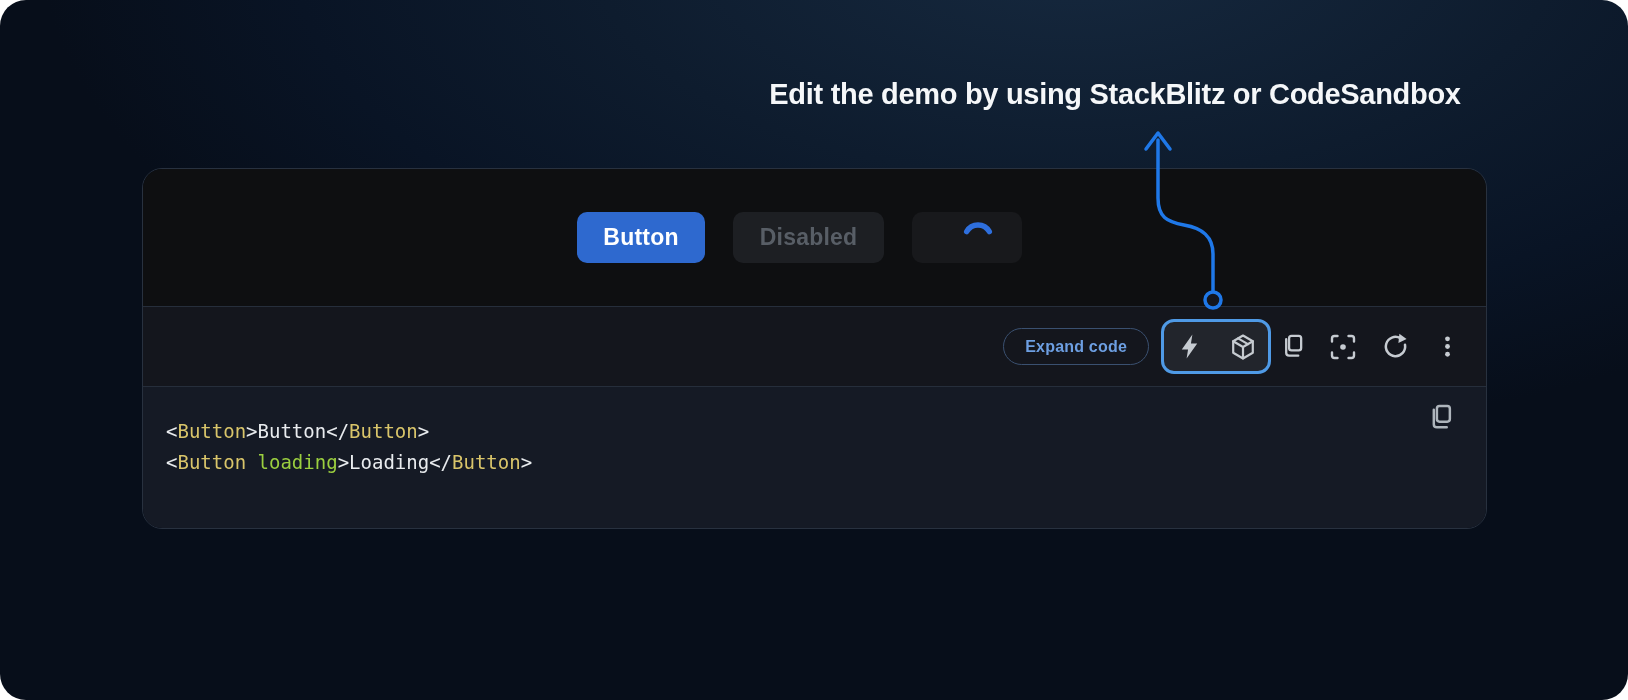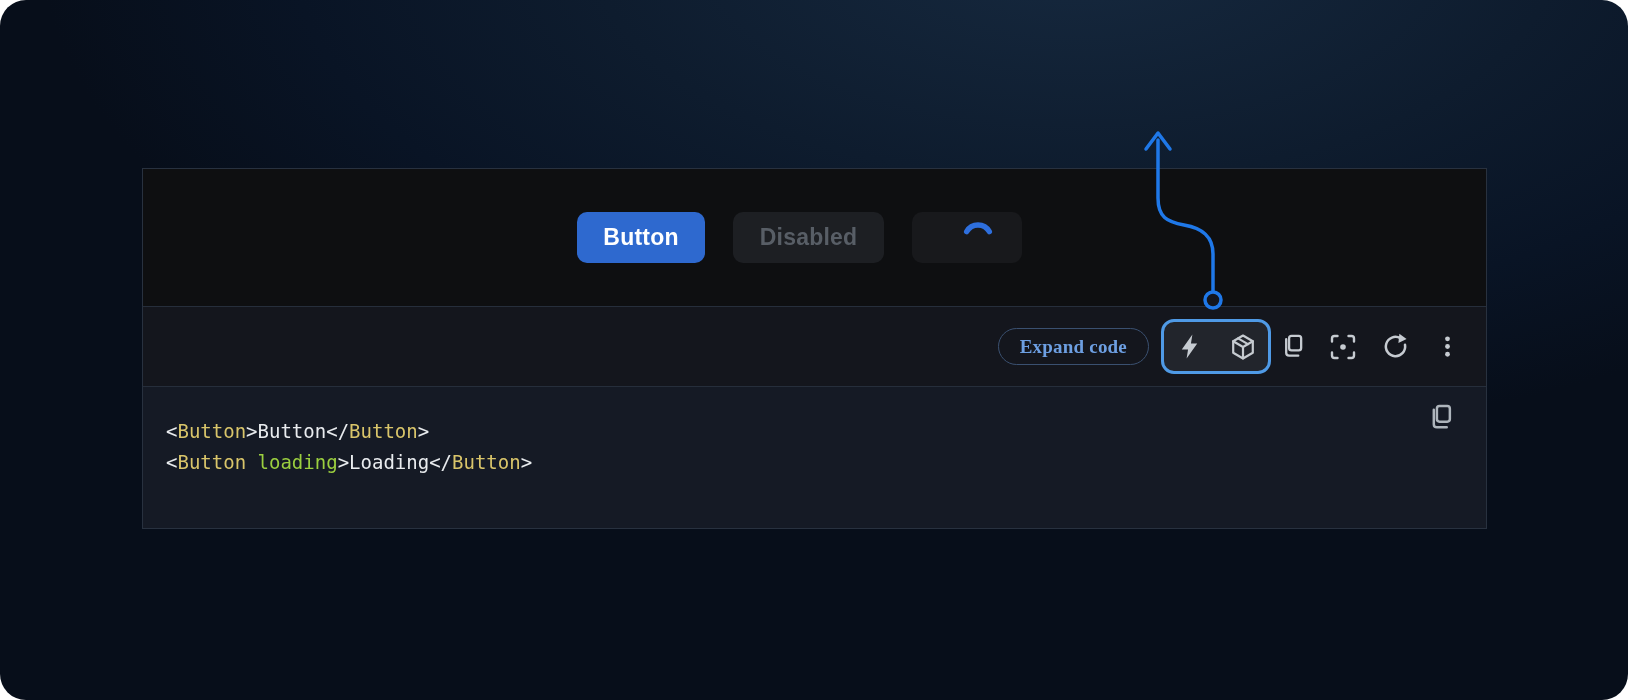--- a/index.html
+++ b/index.html
@@ -10,21 +10,21 @@
   }
   .annotation-title{
     position:absolute;top:78px;left:1115px;transform:translateX(-50%);
     white-space:nowrap;color:#f5f7f9;font-size:29px;font-weight:700;letter-spacing:-0.3px;
     z-index:6;
   }
   .arrow-layer{position:absolute;inset:0;z-index:5;pointer-events:none;}
   
   .demo-card{
     position:absolute;left:142px;top:168px;width:1345px;height:361px;
-    border:1px solid var(--card-border);border-radius:0;overflow:hidden;
+    border:1px solid var(--card-border);border-radius:20px;overflow:hidden;
     box-sizing:border-box;display:flex;flex-direction:column;z-index:2;
   }
   .demo-preview{
     height:137px;background:var(--demo-bg);flex:none;
     display:flex;align-items:center;justify-content:center;gap:28px;
   }
   .demo-preview .row{display:flex;align-items:center;gap:28px;transform:translateX(-15px);}
   .btn{
     height:51px;border:none;border-radius:10px;font-family:inherit;
     font-size:23px;font-weight:700;display:inline-flex;align-items:center;justify-content:center;
@@ -36,21 +36,21 @@
   .btn-loading svg{transform:translateX(11px);}
   
   .toolbar{
     height:80px;flex:none;background:var(--toolbar-bg);
     border-top:1px solid var(--divider);box-sizing:border-box;
     display:flex;align-items:center;justify-content:flex-end;padding-right:22px;
   }
   .expand-pill{
     height:37px;padding:0 21px;border-radius:19px;margin-right:12px;
     background:transparent;border:1px solid var(--expand-border);
-    color:var(--expand-text);font-family:Liberation Serif, serif;font-size:19px;font-weight:600;
+    color:var(--expand-text);font-family:Liberation Sans, sans-serif;font-size:16px;font-weight:600;
     display:inline-flex;align-items:center;cursor:pointer;letter-spacing:0.2px;
   }
   .edit-group{
     width:110px;height:55px;box-sizing:border-box;border:3px solid var(--group-border);
     border-radius:13px;background:var(--group-bg);
     display:flex;align-items:center;justify-content:center;gap:26px;
   }
   .icon-btn{
     width:34px;height:40px;margin-left:18px;background:transparent;border:none;padding:0;
     display:inline-flex;align-items:center;justify-content:center;cursor:pointer;
@@ -75,20 +75,21 @@
     position:absolute;top:13px;right:30px;width:34px;height:34px;border:none;background:transparent;
     padding:0;display:flex;align-items:center;justify-content:center;cursor:pointer;color:#aeb5bc;
   }
   svg{display:block;}
 </style>
 </head>
 <body>
 
 <div class="screen">
 
+  <div class="annotation-title">Edit the demo by using StackBlitz or CodeSandbox</div>
 
   <svg class="arrow-layer" width="1628" height="700" viewBox="0 0 1628 700">
     <g stroke="#1f78e8" stroke-width="3.5" fill="none" stroke-linecap="round" stroke-linejoin="round">
       <path d="M1158 140 L1158 198 C1158 217 1167 222 1184 225 C1202 228 1213 236 1213 254 L1213 291"></path>
       <path d="M1146 149 L1158 133 L1170 149"></path>
       <circle cx="1213" cy="300" r="8" fill="#14161d"></circle>
     </g>
   </svg>
 
   <div class="demo-card">

